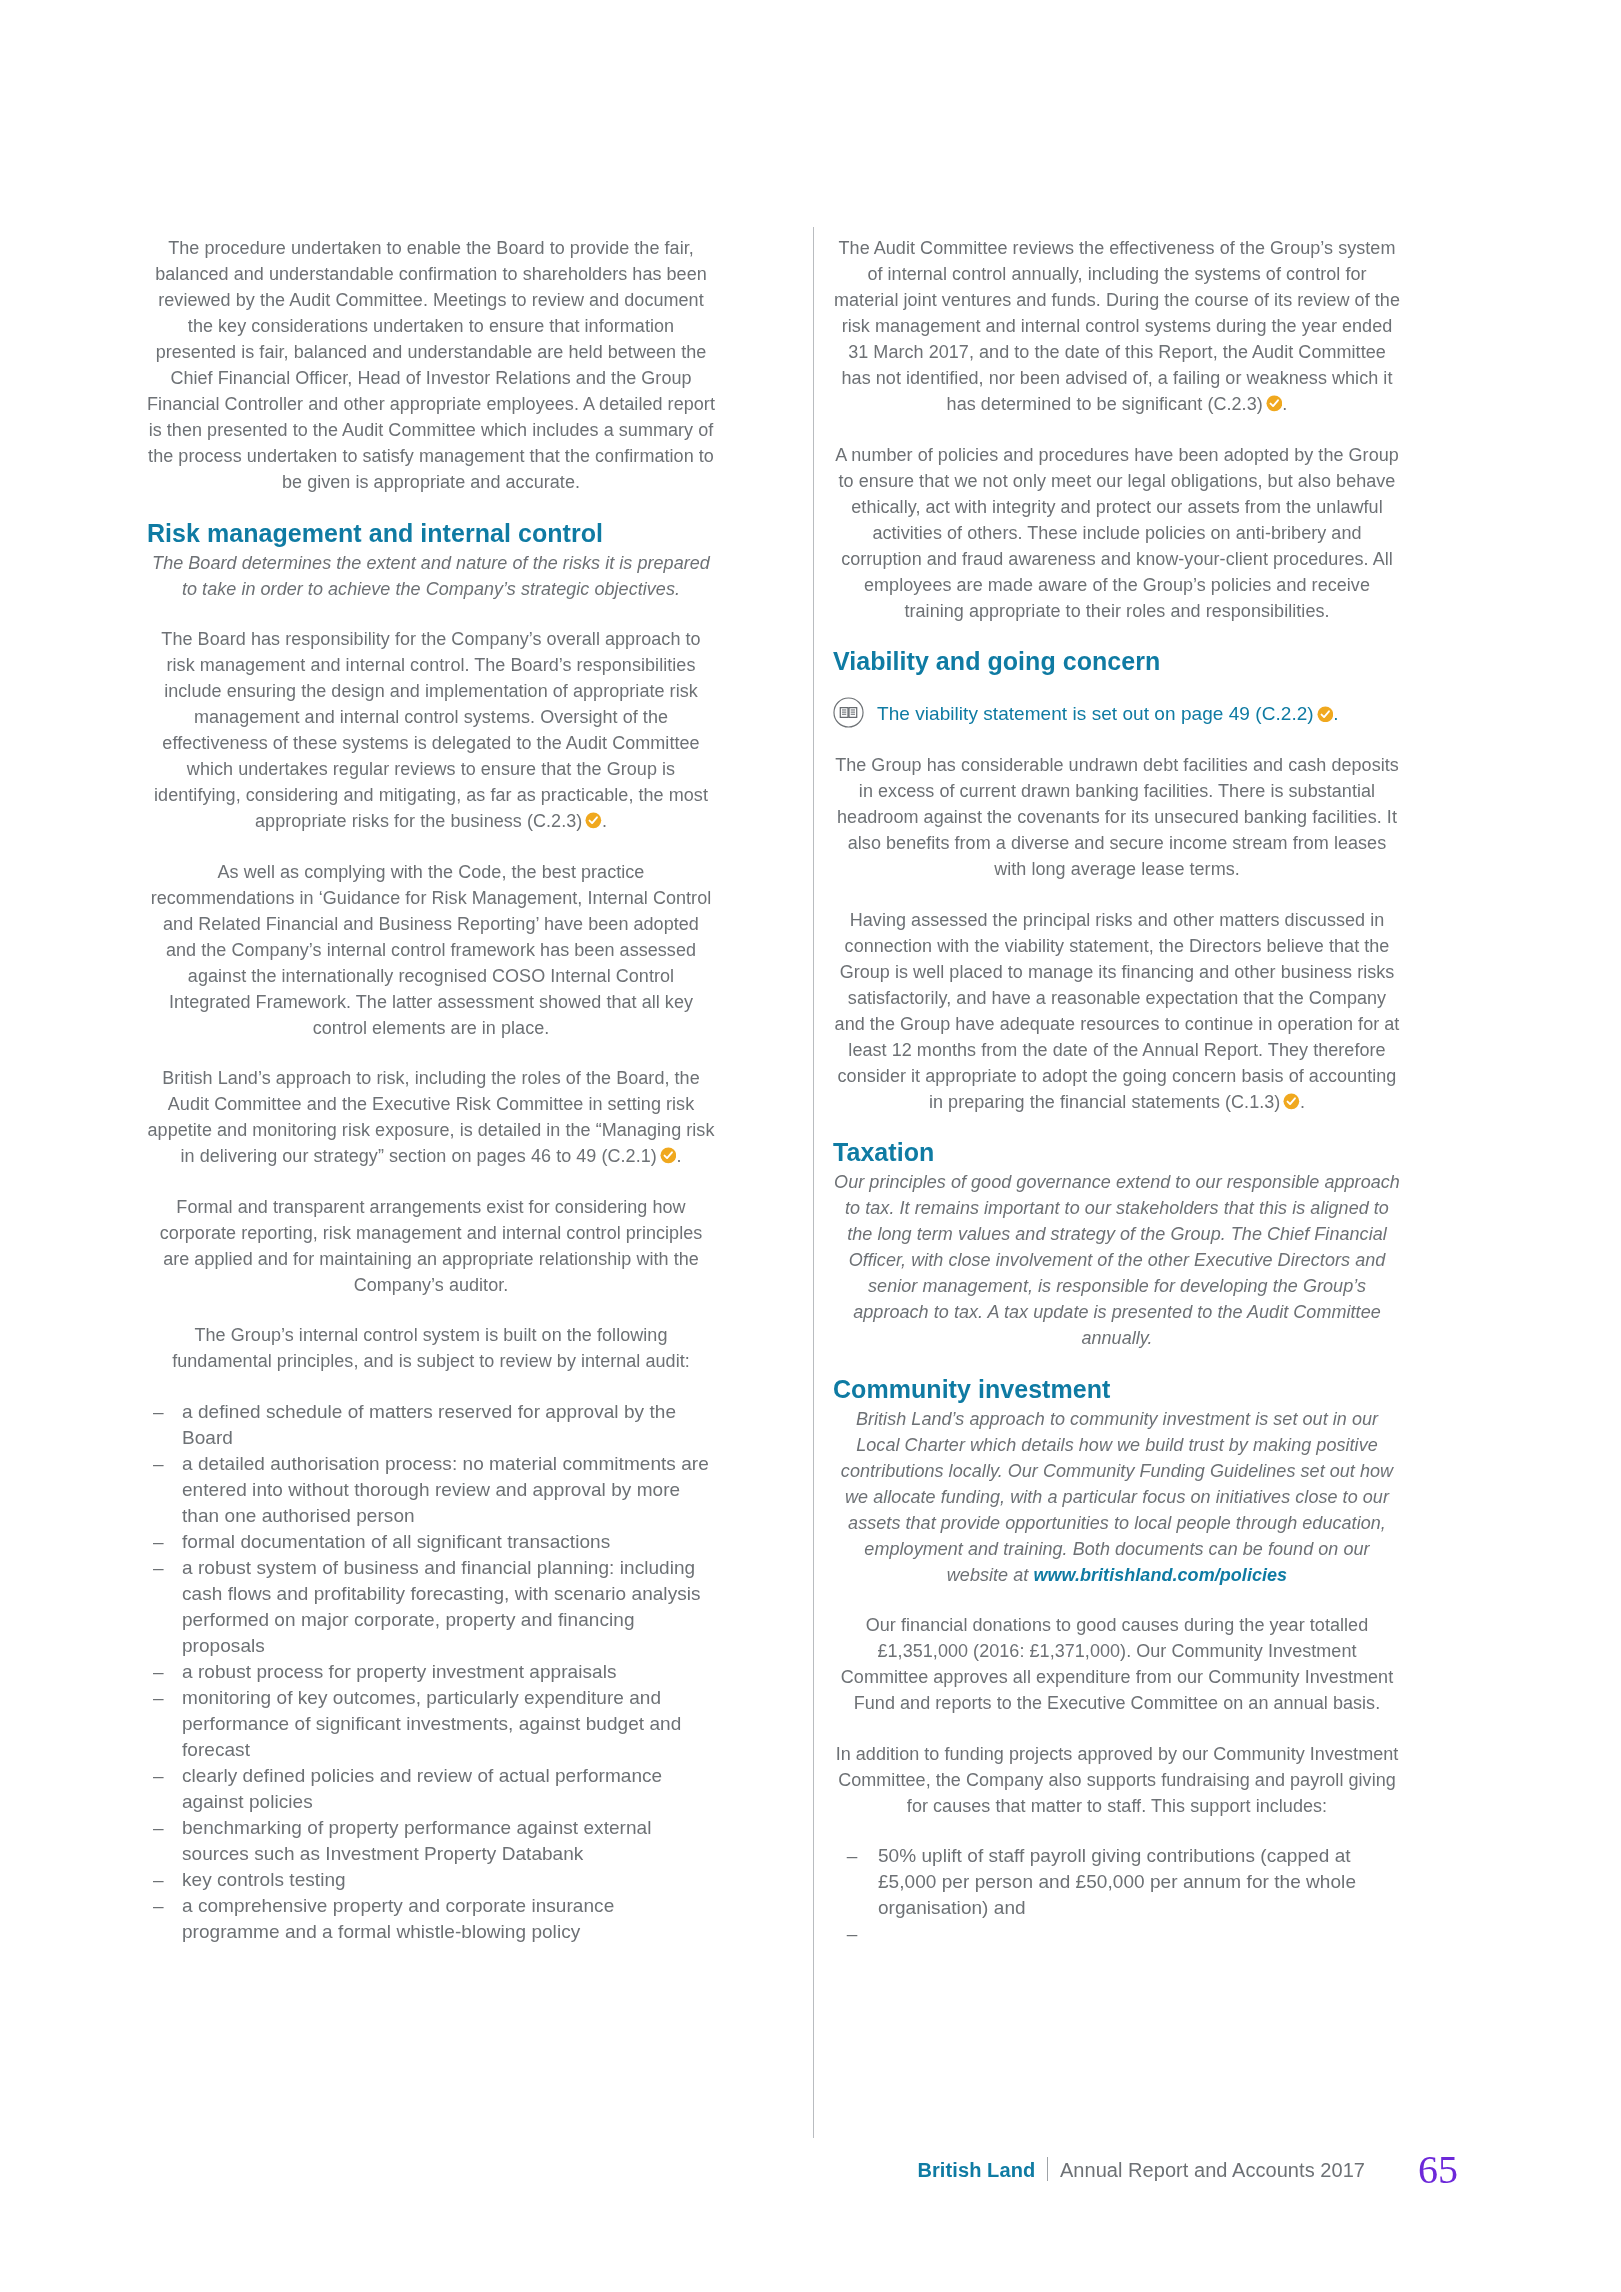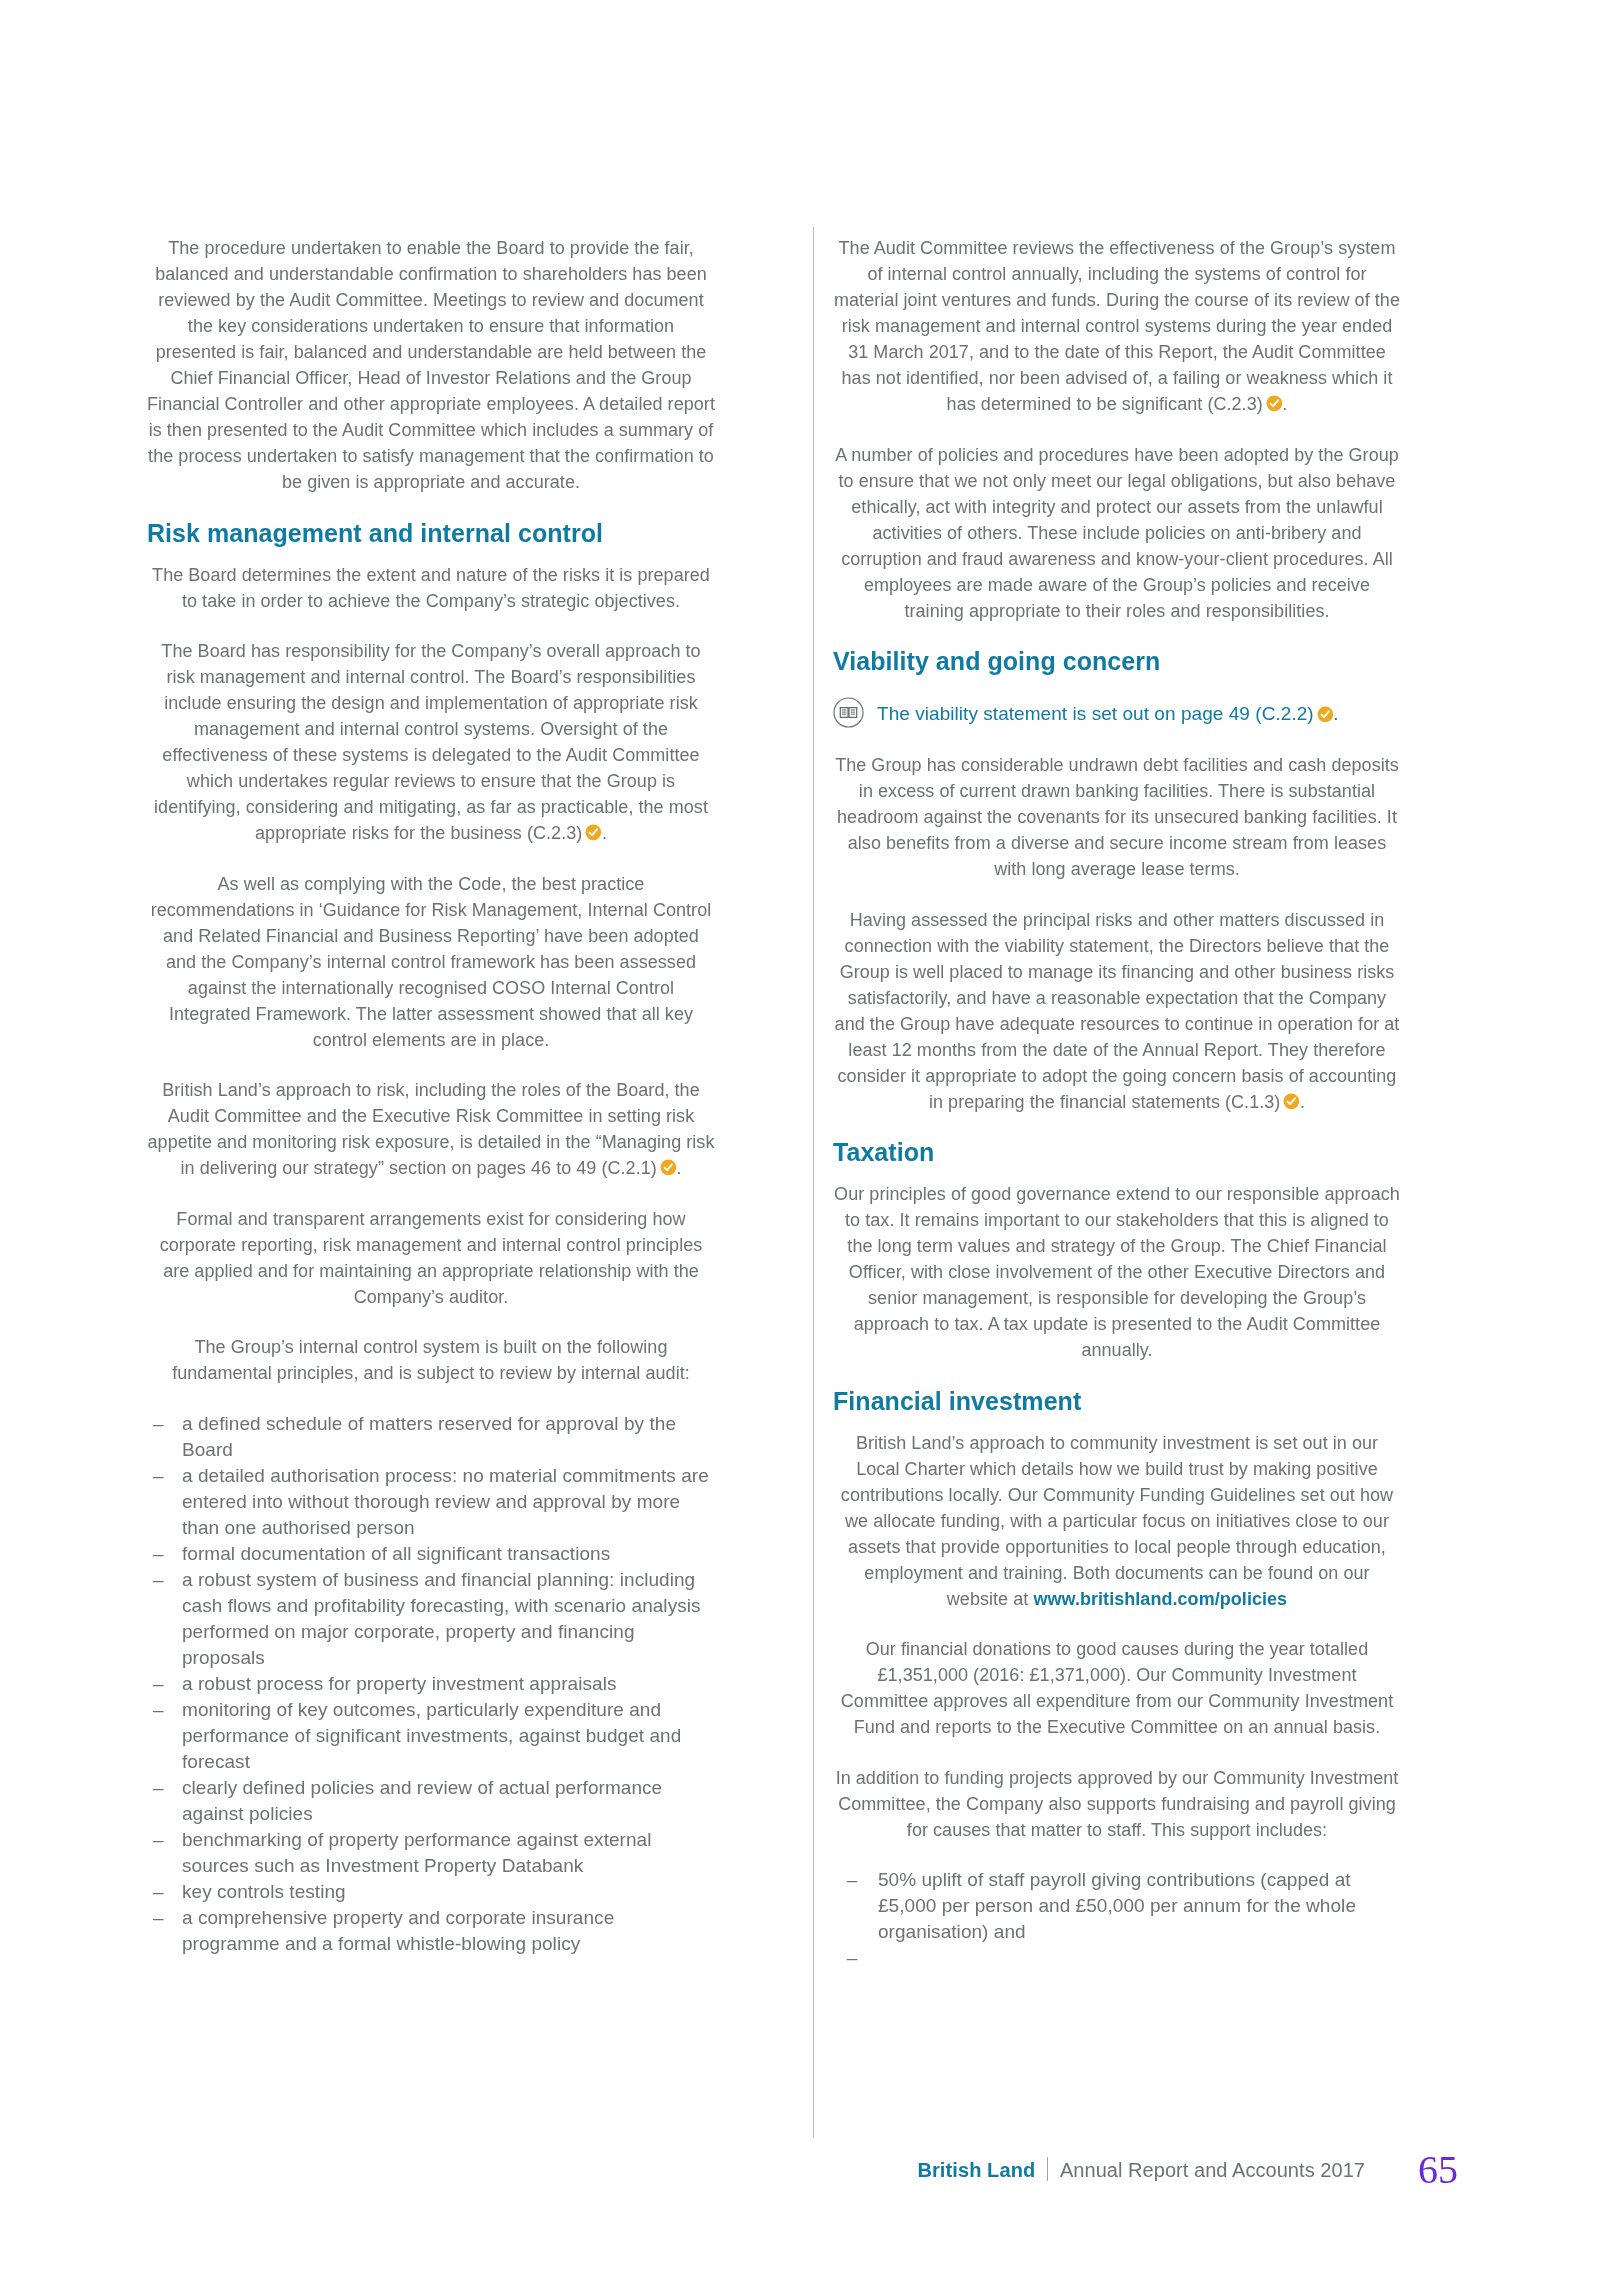--- a/index.html
+++ b/index.html
@@ -50,21 +50,21 @@
     text-align: center;
   }
   h3.section {
     color: #0f7ba3;
     font-size: 25px;
     line-height: 26px;
     font-weight: 700;
     margin: 0 0 0 0;
     letter-spacing: 0.05px;
   }
-  h3.section + p { margin-top: 16px; }
+  h3.section + p { margin-top: 4px; font-style: italic; }
   .spacer-sm { height: 24.5px; }
 
   
   ul.dash {
     list-style: none;
     margin: 0 0 0 0;
     padding: 0;
   }
   ul.dash li {
     position: relative;
@@ -247,21 +247,21 @@
       <p>The Group has considerable undrawn debt facilities and cash deposits in excess of current drawn banking facilities. There is substantial headroom against the covenants for its unsecured banking facilities. It also benefits from a diverse and secure income stream from leases with long average lease terms.</p>
 
       <p><span>Having assessed the principal risks and other matters discussed in connection with the viability statement, the Directors believe that the Group is well placed to manage its financing and other business risks satisfactorily, and have a reasonable expectation that the Company and the Group have adequate resources to continue in operation for at least 12 months from the date of the Annual Report. They therefore consider it appropriate to adopt the going concern basis of accounting in preparing the financial statements (C.1.3)</span><span class="check-badge"><svg width="16.7" height="16.7" viewBox="0 0 17 17">
               <circle cx="8.5" cy="8.5" r="8" fill="#f0a81e"></circle>
               <path d="M4.6 8.7 L7.2 11.3 L12.2 5.4" stroke="#ffffff" stroke-width="1.9" fill="none" stroke-linecap="round" stroke-linejoin="round"></path>
             </svg></span><span>.</span></p>
 
       <h3 class="section">Taxation</h3>
       <p>Our principles of good governance extend to our responsible approach to tax. It remains important to our stakeholders that this is aligned to the long term values and strategy of the Group. The Chief Financial Officer, with close involvement of the other Executive Directors and senior management, is responsible for developing the Group’s approach to tax. A tax update is presented to the Audit Committee annually.</p>
 
-      <h3 class="section">Financial investment</h3>
+      <h3 class="section">Community investment</h3>
       <p><span>British Land’s approach to community investment is set out in our Local Charter which details how we build trust by making positive contributions locally. Our Community Funding Guidelines set out how we allocate funding, with a particular focus on initiatives close to our assets that provide opportunities to local people through education, employment and training. Both documents can be found on our website at </span><span class="strong-link">www.britishland.com/policies</span></p>
 
       <p>Our financial donations to good causes during the year totalled £1,351,000 (2016: £1,371,000). Our Community Investment Committee approves all expenditure from our Community Investment Fund and reports to the Executive Committee on an annual basis.</p>
 
       <p>In addition to funding projects approved by our Community Investment Committee, the Company also supports fundraising and payroll giving for causes that matter to staff. This support includes:</p>
 
       <ul class="dash indent-more">
         <li><span class="dash-mark">–</span><span>50% uplift of staff payroll giving contributions (capped at £5,000 per person and £50,000 per annum for the whole organisation) and</span></li>
         <li><span class="dash-mark">–</span></li>
       </ul>

